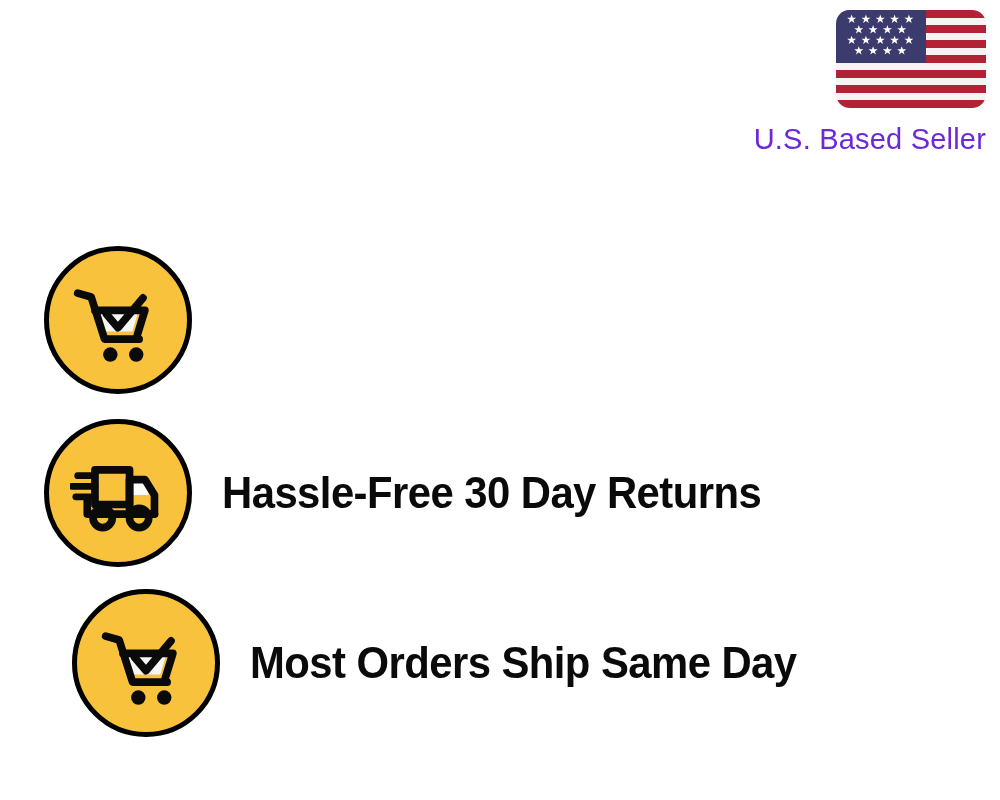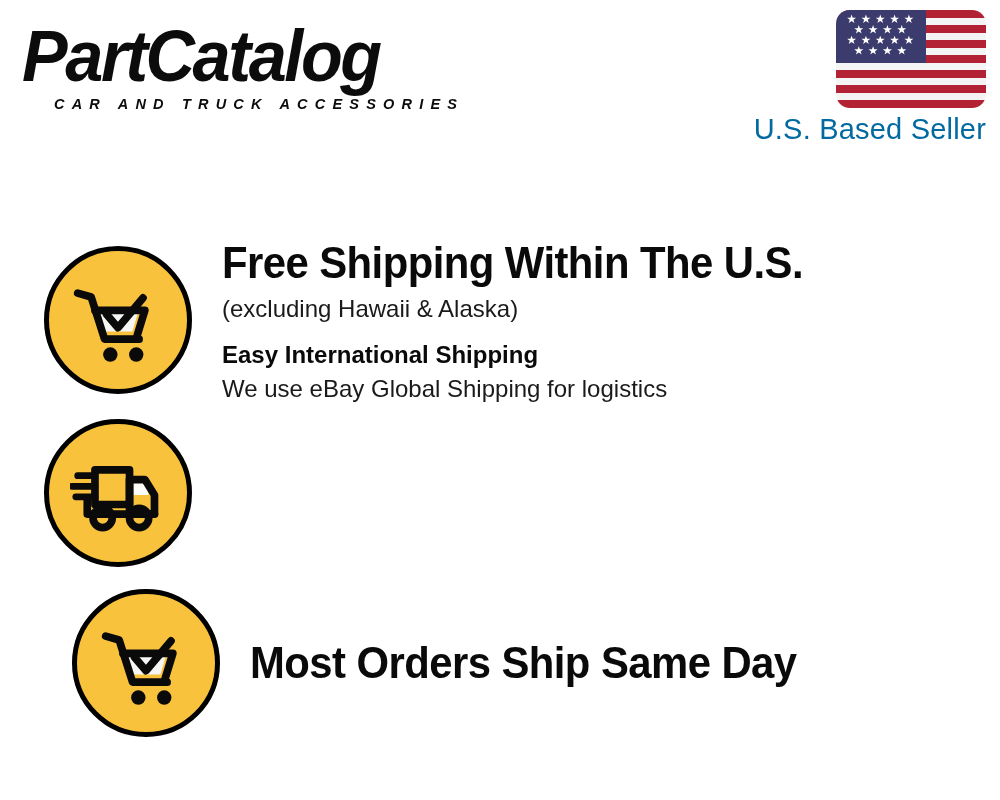--- a/index.html
+++ b/index.html
@@ -95,26 +95,26 @@
   }
   .flag .canton {
     position: absolute;
     left: 0; top: 0;
     width: 60%;
     height: 53.85%;
     background: #3c3b6e;
   }
   .flag .canton svg { display: block; width: 100%; height: 100%; }
   .flag-caption {
-    margin-top: 0;
+    margin-top: 10px;
     font-family: "Liberation Sans", sans-serif;
     font-size: 29px;
     font-weight: normal;
     letter-spacing: 0.2px;
-    color: #0369a1;
+    color: #6d28d9;
     line-height: 34px;
     white-space: nowrap;
   }
 
   
   .features {
     position: absolute;
     left: 0;
     top: 230px;
     width: 1000px;
@@ -192,24 +192,20 @@
     line-height: 33px;
     color: #1a1a1a;
     white-space: nowrap;
   }
 </style>
 </head>
 <body>
 
 <div class="header">
 
-  <div class="brand-logo">
-    <div class="brand-wordmark">PartCatalog</div>
-    <div class="brand-tagline">CAR AND TRUCK ACCESSORIES</div>
-  </div>
 
   <div class="flag-block">
     <div class="flag">
       <div class="stripes"></div>
       <div class="canton">
         <svg viewBox="0 0 100 70" xmlns="http://www.w3.org/2000/svg" aria-hidden="true">
           <g fill="#ffffff">
 
             <polygon points="11,6 12.5,10.2 17,10.2 13.4,12.9 14.8,17.1 11,14.5 7.2,17.1 8.6,12.9 5,10.2 9.5,10.2"></polygon>
             <polygon points="30,6 31.5,10.2 36,10.2 32.4,12.9 33.8,17.1 30,14.5 26.2,17.1 27.6,12.9 24,10.2 28.5,10.2"></polygon>
@@ -251,26 +247,20 @@
 
         <path d="M8,22 L22,26 L36,70 L72,70" fill="none" stroke="#0a0a0a" stroke-width="8" stroke-linecap="round" stroke-linejoin="round"></path>
         <path d="M26,40 L78,40 L70,66" fill="none" stroke="#0a0a0a" stroke-width="8" stroke-linecap="round" stroke-linejoin="round"></path>
 
         <path d="M38,44 L50,58 L76,27" fill="none" stroke="#0a0a0a" stroke-width="8" stroke-linecap="round" stroke-linejoin="round"></path>
 
         <circle cx="42" cy="86" r="7.5" fill="#0a0a0a"></circle>
         <circle cx="69" cy="86" r="7.5" fill="#0a0a0a"></circle>
       </svg>
     </div>
-    <div class="feature-text">
-      <div class="feature-title">Free Shipping Within The U.S.</div>
-      <div class="feature-sub">(excluding Hawaii &amp; Alaska)</div>
-      <div class="feature-sub-strong">Easy International Shipping</div>
-      <div class="feature-sub-plain">We use eBay Global Shipping for logistics</div>
-    </div>
   </div>
 
   <div class="feature-row row-2">
     <div class="badge-icon">
       <svg viewBox="0 0 100 100" xmlns="http://www.w3.org/2000/svg" aria-hidden="true">
 
         <polygon points="66,38 78,38 82,52 66,52" fill="#fdfdfb"></polygon>
 
         <path d="M26,26 L62,26 L62,62 L26,62 Z" fill="none" stroke="#0a0a0a" stroke-width="8" stroke-linejoin="round"></path>
 
@@ -278,20 +268,23 @@
 
         <path d="M18,58 L18,72 L88,72" fill="none" stroke="#0a0a0a" stroke-width="8" stroke-linecap="round" stroke-linejoin="round"></path>
 
         <circle cx="34" cy="76" r="10" fill="none" stroke="#0a0a0a" stroke-width="8"></circle>
         <circle cx="72" cy="76" r="10" fill="none" stroke="#0a0a0a" stroke-width="8"></circle>
 
         <line x1="8" y1="32" x2="26" y2="32" stroke="#0a0a0a" stroke-width="7" stroke-linecap="round"></line>
         <line x1="2" y1="43" x2="26" y2="43" stroke="#0a0a0a" stroke-width="7" stroke-linecap="round"></line>
         <line x1="6" y1="54" x2="26" y2="54" stroke="#0a0a0a" stroke-width="7" stroke-linecap="round"></line>
       </svg>
+    </div>
+    <div class="feature-text">
+      <div class="feature-title">Hassle-Free 30 Day Returns</div>
     </div>
   </div>
 
   <div class="feature-row row-3">
     <div class="badge-icon">
       <svg viewBox="0 0 100 100" xmlns="http://www.w3.org/2000/svg" aria-hidden="true">
         <polygon points="30,38 72,38 65,62 37,62" fill="#f6f6f4"></polygon>
         <path d="M8,22 L22,26 L36,70 L72,70" fill="none" stroke="#0a0a0a" stroke-width="8" stroke-linecap="round" stroke-linejoin="round"></path>
         <path d="M26,40 L78,40 L70,66" fill="none" stroke="#0a0a0a" stroke-width="8" stroke-linecap="round" stroke-linejoin="round"></path>
         <path d="M38,44 L50,58 L76,27" fill="none" stroke="#0a0a0a" stroke-width="8" stroke-linecap="round" stroke-linejoin="round"></path>

